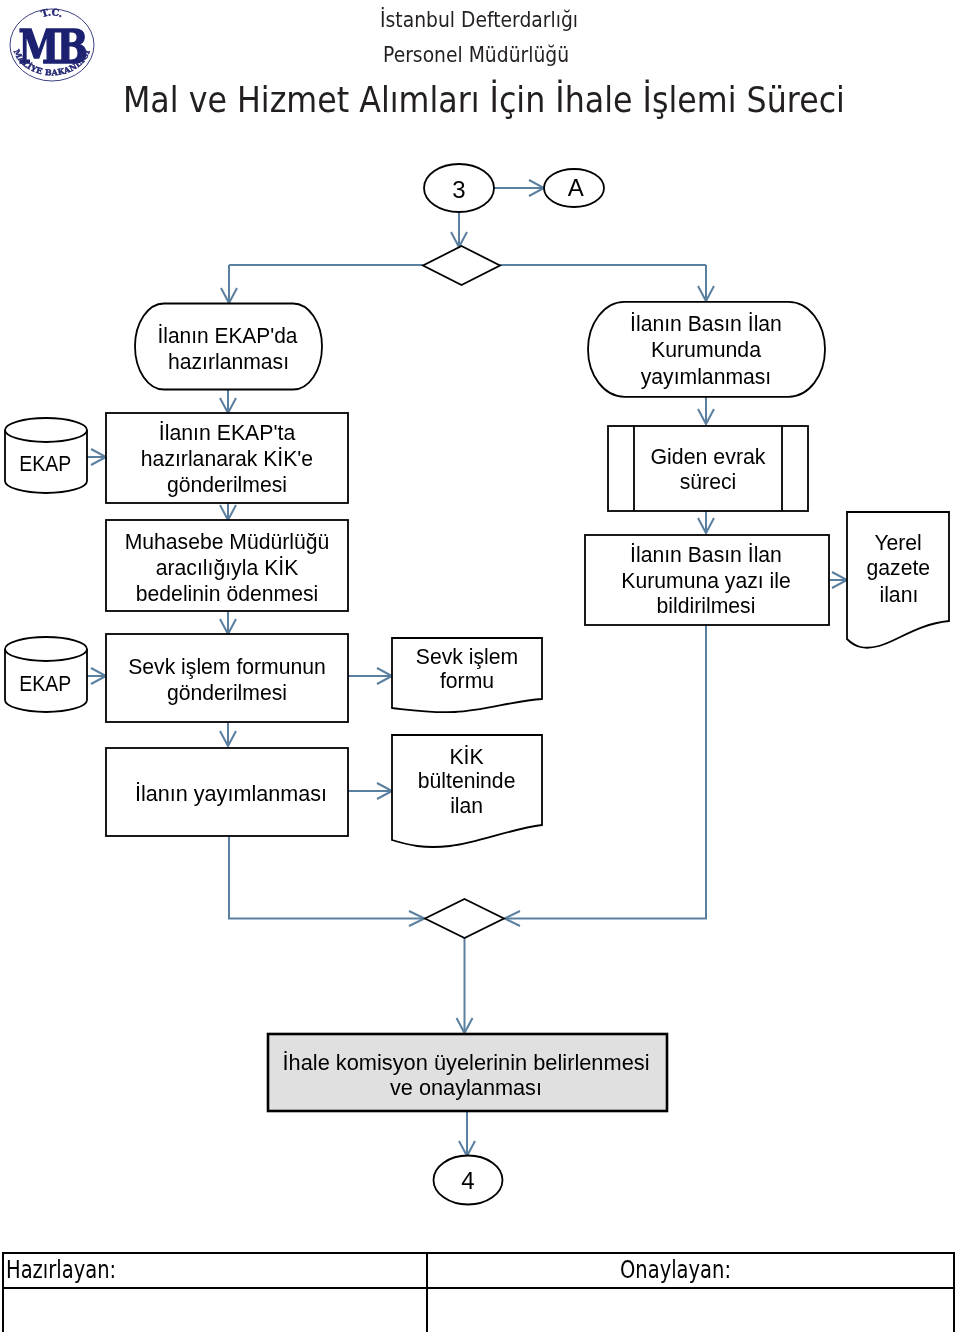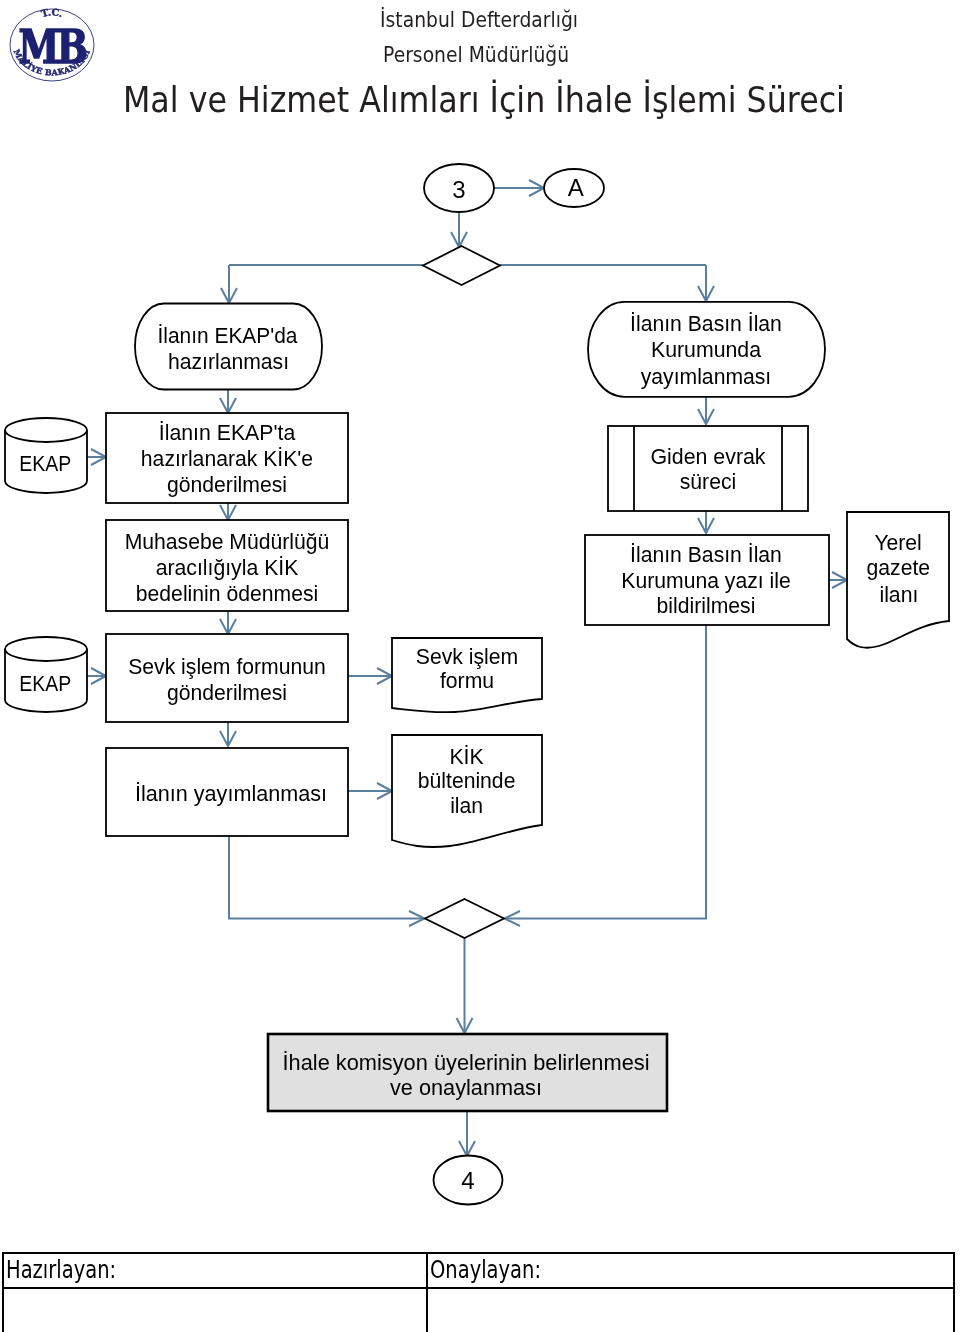--- a/index.html
+++ b/index.html
@@ -11,21 +11,21 @@
   svg.layer{position:absolute;left:0;top:0;width:960px;height:1332px;overflow:visible;}
   text{paint-order:stroke fill;}
   .nodetext{font-family:"Liberation Sans",sans-serif;font-size:22px;fill:#000;text-anchor:middle;}
   .conntext{font-family:"Liberation Sans",sans-serif;font-size:24px;fill:#000;text-anchor:middle;}
   .ftxt{font-family:"DejaVu Sans",sans-serif;font-size:25px;color:#000;line-height:1;display:inline-block;transform-origin:left top;transform:scaleX(0.78);white-space:nowrap;}
   .ftable{position:absolute;border:2.6px solid #000;box-sizing:border-box;}
   .frow{display:flex;box-sizing:border-box;border-bottom:2.6px solid #000;}
   .frow-body{border-bottom:none;}
   .fcell{box-sizing:border-box;}
   .fcell-left{width:424.4px;border-right:2.8px solid #000;padding:3px 0 0 2px;}
-  .fcell-right{flex:1;padding:3px 0 0 2px;}
+  .fcell-right{flex:1;padding:3px 0 0 2px;text-align:center;}
   .logo-tc{font-family:"DejaVu Serif",serif;font-weight:bold;font-size:9.5px;fill:#262a74;}
   .logo-mb{font-family:"DejaVu Serif",serif;font-weight:bold;font-size:46px;fill:#1c2070;letter-spacing:-3px;}
   .logo-ring{font-family:"DejaVu Serif",serif;font-weight:bold;font-size:8px;fill:#262a74;letter-spacing:0.3px;}
 </style>
 </head>
 <body>
 
 <div id="root">
 
 <div class="hdr" style="left:0px;top:0px;width:104px;height:96px;">

